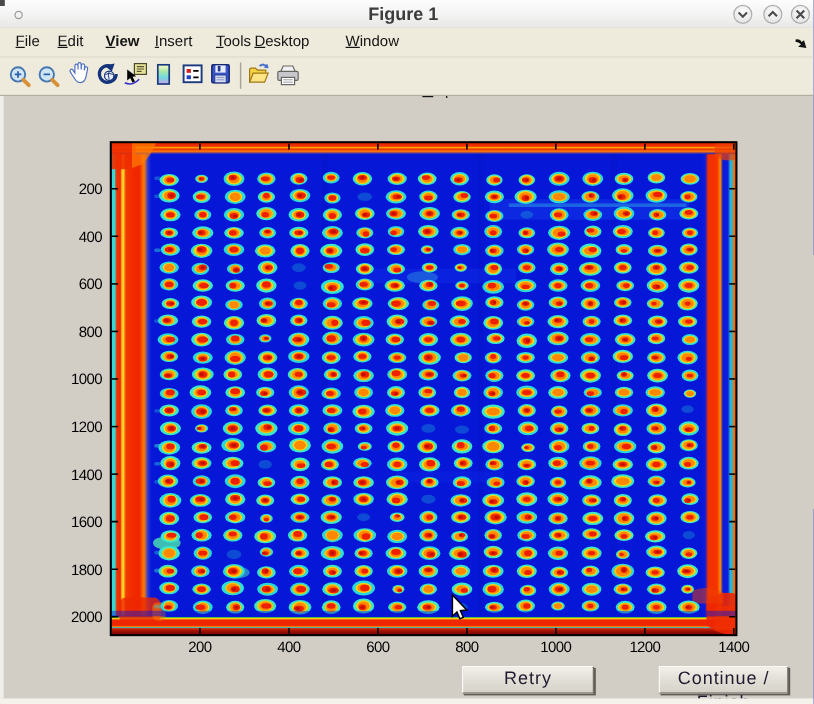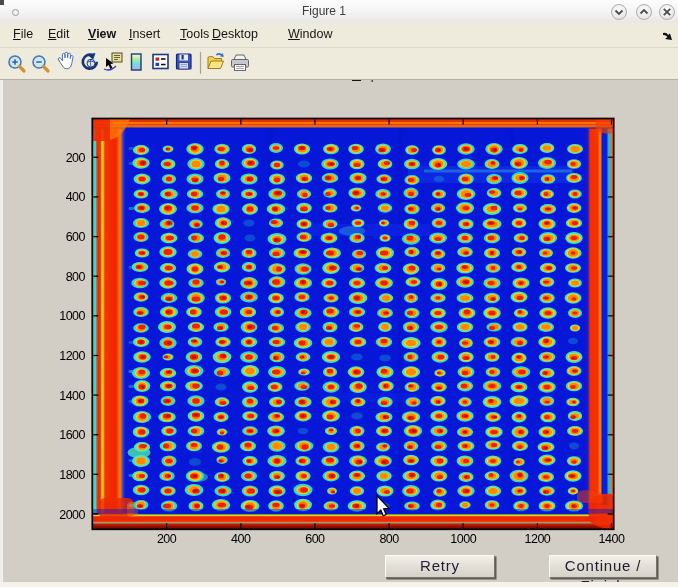--- a/index.html
+++ b/index.html
@@ -1,17 +1,17 @@
 <!DOCTYPE html>
 <html><head><meta charset="utf-8">
 <style>
 html,body{margin:0;padding:0;}
 body{width:678px;height:587px;overflow:hidden;font-family:"Liberation Sans",sans-serif;background:#d2cec6;position:relative;}
 #titlebar{position:absolute;left:0;top:0;width:678px;height:23px;background:linear-gradient(#fdfdfd,#f3f3f3 55%,#e7e7e5);}
-#title{position:absolute;left:4px;top:4px;width:640px;text-align:center;font-size:12px;font-weight:normal;color:#3c3c3c;}
+#title{position:absolute;left:16px;top:4px;width:640px;text-align:center;font-size:15px;font-weight:bold;color:#3c3c3c;}
 .wbtn{position:absolute;top:4px;width:16px;height:16px;border-radius:50%;background:radial-gradient(circle at 50% 35%,#fdfdfd,#e9e9e9 65%,#dcdcdc);border:1.5px solid #aeaeae;box-sizing:border-box;}
 #menubar{position:absolute;left:0;top:23px;width:678px;height:24px;background:#eeebdc;border-bottom:1px solid #dedbcc;}
 .mi{position:absolute;top:4px;font-size:12.5px;color:#141414;}
 .mi u{text-decoration:underline;}
 #toolbar{position:absolute;left:0;top:48px;width:678px;height:31px;background:#eeebdc;border-bottom:1px solid #b2aea2;}
 #content{position:absolute;left:0;top:80px;width:678px;height:502px;background:#d2cec6;}
 #lborder{position:absolute;left:0;top:80px;width:3px;height:502px;background:#f0efeb;}
 #bborder{position:absolute;left:0;top:582px;width:678px;height:5px;background:#f4f2ea;}
 .btn{position:absolute;background:linear-gradient(#f2f0ea,#e3e0d8 45%,#d6d2ca);border-top:1.5px solid #fbfaf7;border-left:1.5px solid #fbfaf7;border-right:1.5px solid #77736b;border-bottom:1.5px solid #77736b;box-sizing:border-box;text-align:center;font-size:15px;letter-spacing:0.8px;color:#221a30;box-shadow:1.5px 1.5px 0 #5f5b55;}
 </style></head>

